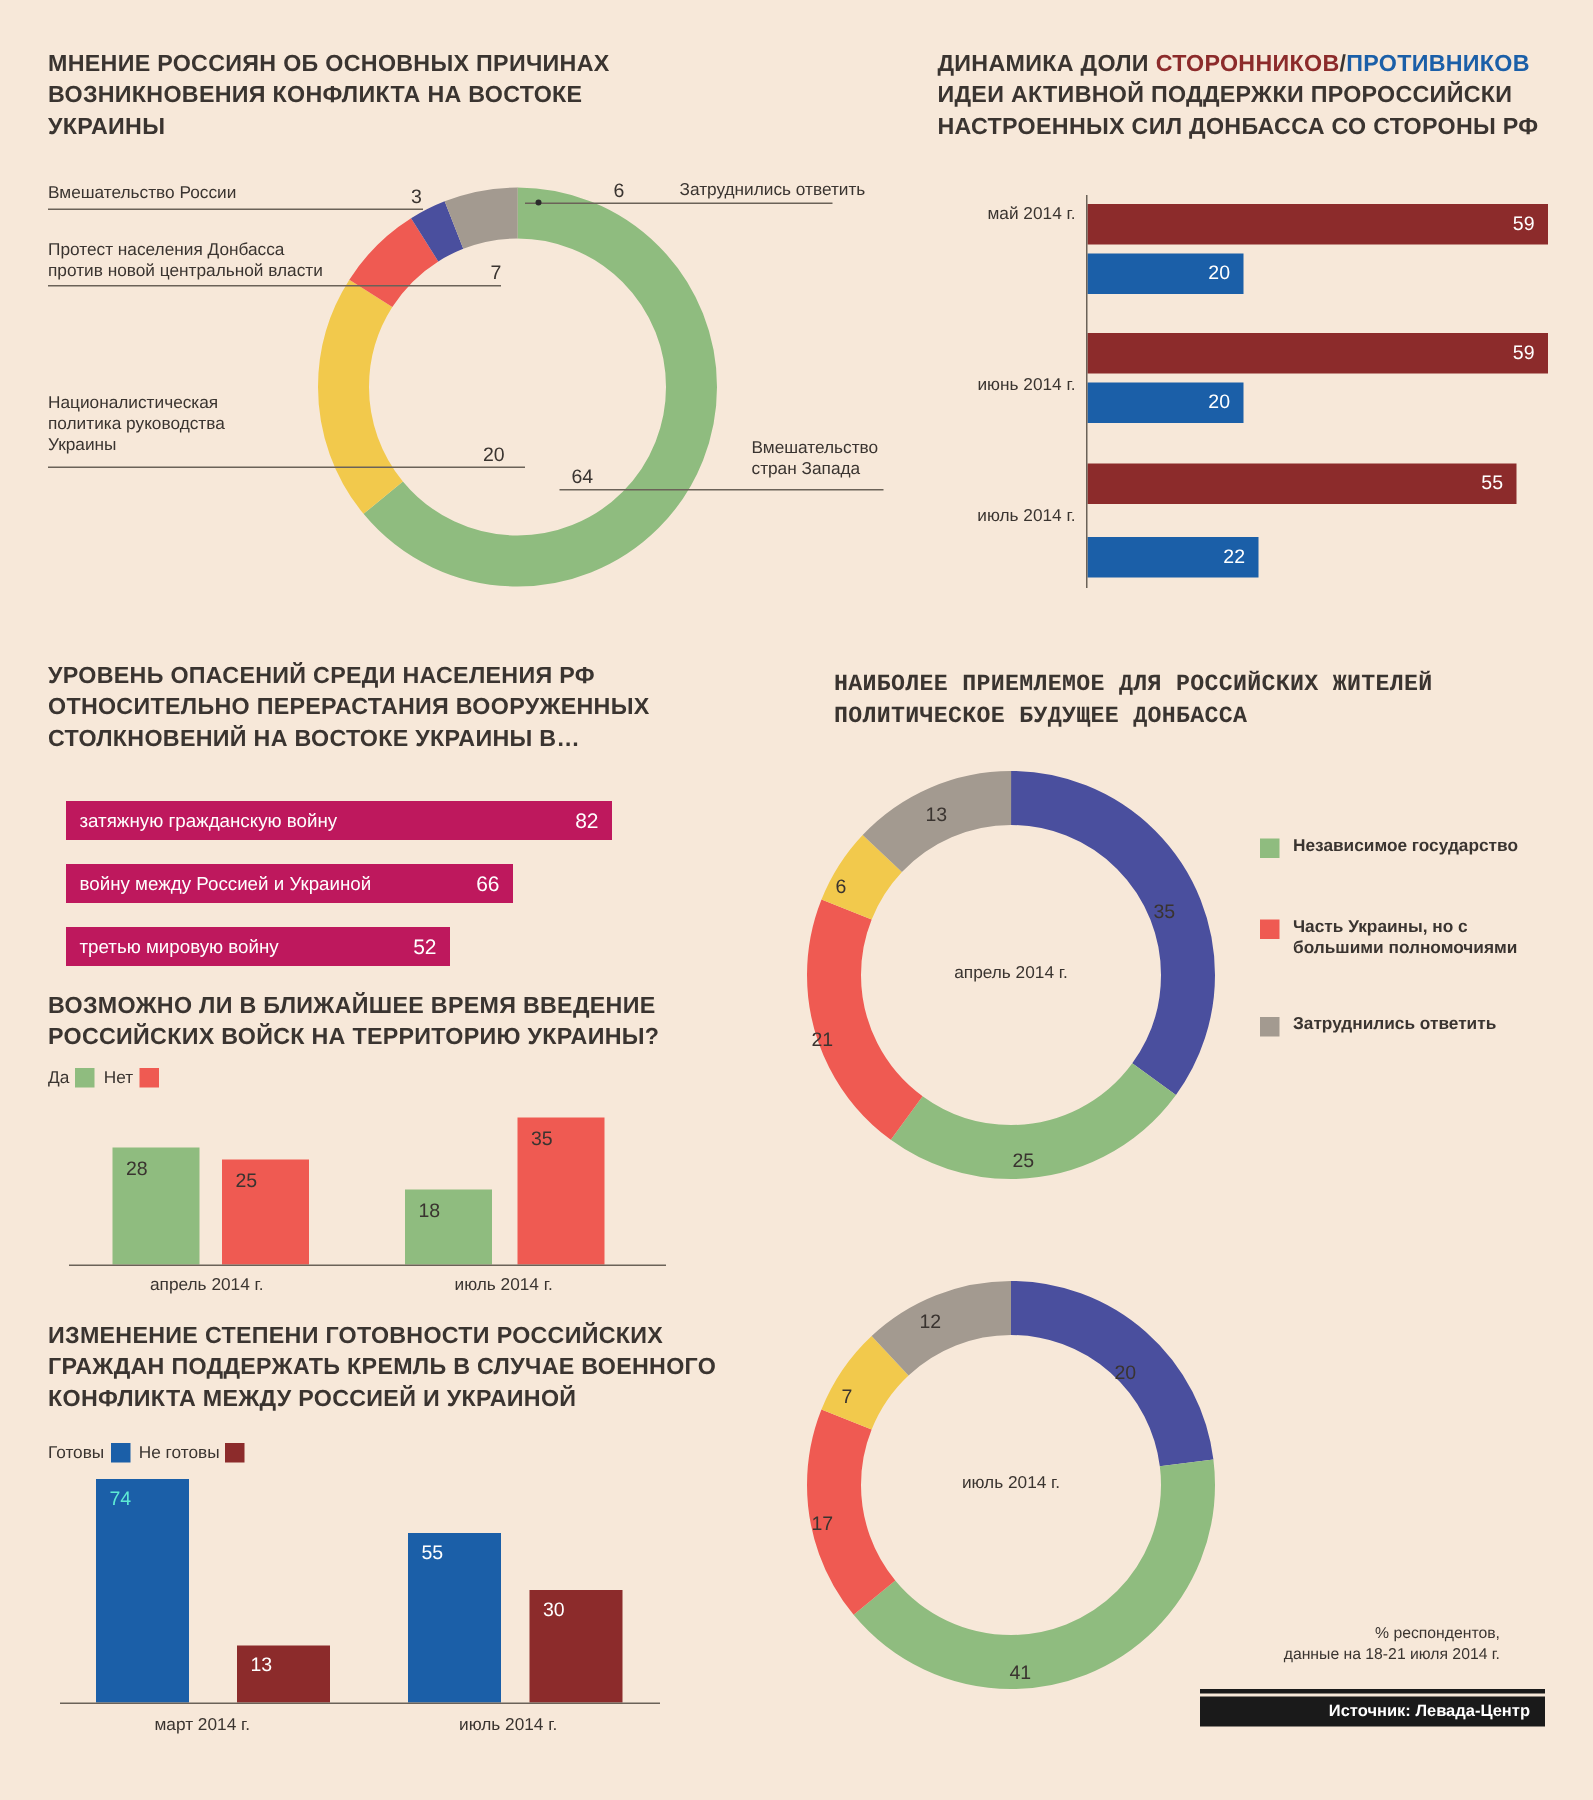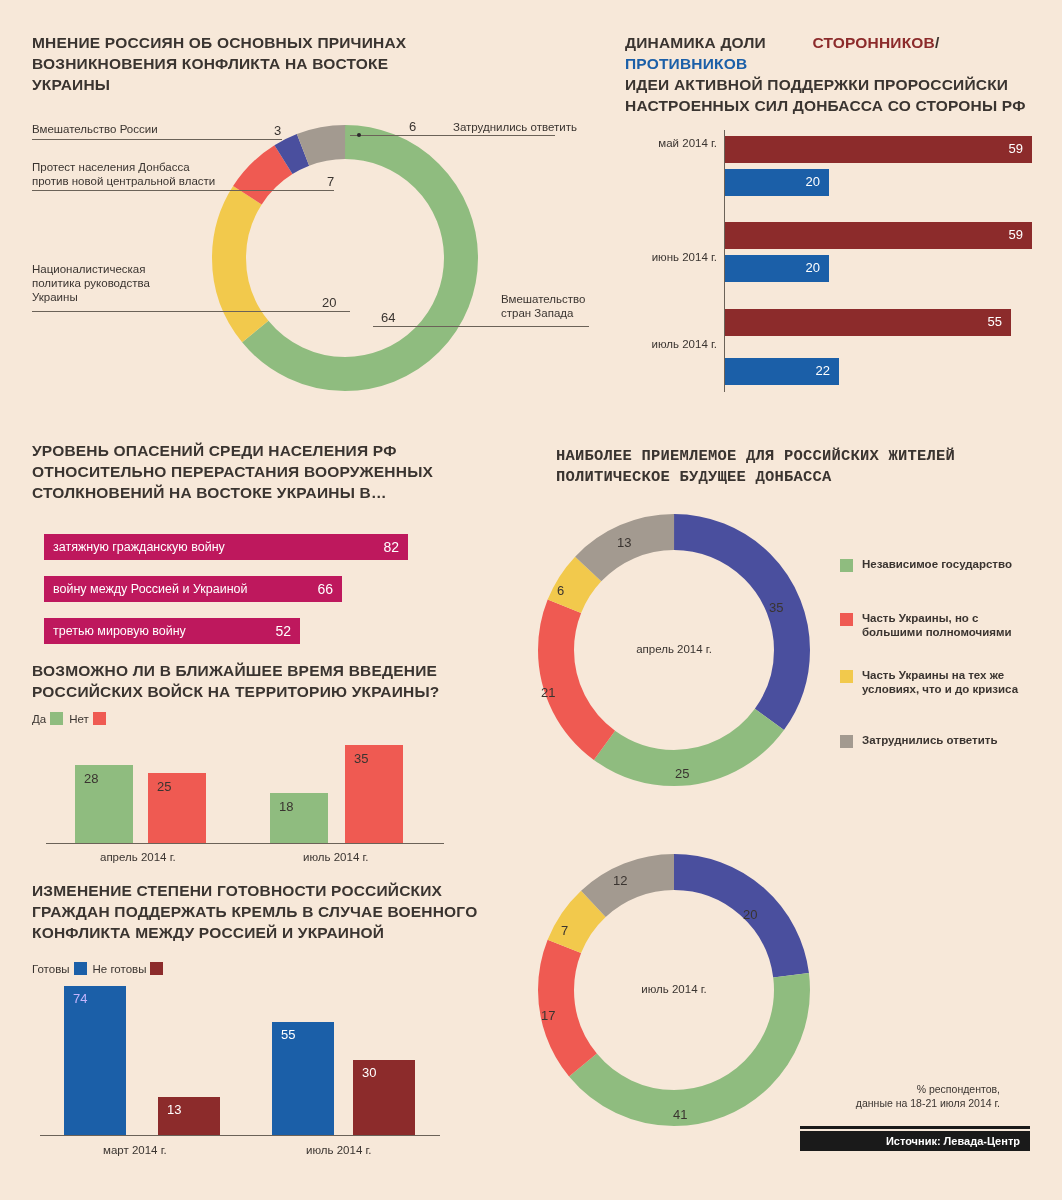--- a/index.html
+++ b/index.html
@@ -13,21 +13,21 @@
   }
   .panel{position:absolute;}
   .head{
     font-weight:bold;
     font-size:15.5px;
     line-height:21px;
     letter-spacing:0.2px;
     color:#3a3430;
     text-transform:uppercase;
   }
-  .head .sup{color:#8c2b2b;margin-left:42px;}
+  .head .sup{color:#8c2b2b;}
   .head .opp{color:#1b5fa8;}
   .label{font-size:11.5px;line-height:14px;color:#3a3430;}
   .val{font-size:13px;}
   .barnum{position:absolute;color:#fff;font-size:13px;}
 
   .blackbar{
     background:#be185d;color:#fff;height:26px;
     display:flex;align-items:center;justify-content:space-between;
     padding:0 9px 0 9px;box-sizing:border-box;font-size:12.5px;
   }
@@ -179,21 +179,21 @@
   <div class="head">ИЗМЕНЕНИЕ СТЕПЕНИ ГОТОВНОСТИ РОССИЙСКИХ ГРАЖДАН ПОДДЕРЖАТЬ КРЕМЛЬ В СЛУЧАЕ ВОЕННОГО КОНФЛИКТА МЕЖДУ РОССИЕЙ И УКРАИНОЙ</div>
 </div>
 <div style="position:absolute;left:32px;top:962px;" class="kl">
   <span>Готовы</span>
   <span class="sw" style="background:#1b5fa8;"></span>
   <span>Не готовы</span>
   <span class="sw" style="background:#8c2b2b;"></span>
 </div>
 
 <div style="position:absolute;left:64px;top:986px;width:62px;height:149px;background:#1b5fa8;">
-  <span style="position:absolute;left:9px;top:5px;font-size:13px;color:#c4b5fd;text-align:right;">74</span>
+  <span style="position:absolute;left:9px;top:5px;font-size:13px;color:#5eead4;text-align:right;">74</span>
 </div>
 <div style="position:absolute;left:158px;top:1097px;width:62px;height:38px;background:#8c2b2b;">
   <span style="position:absolute;left:9px;top:5px;font-size:13px;color:#fff;">13</span>
 </div>
 <div style="position:absolute;left:272px;top:1022px;width:62px;height:113px;background:#1b5fa8;">
   <span style="position:absolute;left:9px;top:5px;font-size:13px;color:#fff;">55</span>
 </div>
 <div style="position:absolute;left:353px;top:1060px;width:62px;height:75px;background:#8c2b2b;">
   <span style="position:absolute;left:9px;top:5px;font-size:13px;color:#fff;">30</span>
 </div>
@@ -245,24 +245,20 @@
 
 <div class="panel" style="left:840px;top:528px;width:190px;">
   <div class="legend-item" style="margin-top:30px;">
     <span class="legend-sw" style="background:#8fbc7f;"></span>
     <span class="legend-tx">Независимое государство</span>
   </div>
   <div class="legend-item" style="margin-top:40px;">
     <span class="legend-sw" style="background:#ef5a52;"></span>
     <span class="legend-tx">Часть Украины, но с большими полномочиями</span>
   </div>
-  <div class="legend-item" style="margin-top:30px;">
-    <span class="legend-sw" style="background:#f2c94c;"></span>
-    <span class="legend-tx">Часть Украины на тех же условиях, что и до кризиса</span>
-  </div>
   <div class="legend-item" style="margin-top:38px;">
     <span class="legend-sw" style="background:#a39a90;"></span>
     <span class="legend-tx">Затруднились ответить</span>
   </div>
 </div>
 
 <div class="foot" style="position:absolute;left:760px;top:1082px;width:240px;">% респондентов,</div>
 <div class="foot" style="position:absolute;left:760px;top:1096px;width:240px;">данные на 18-21 июля 2014 г.</div>
 <div style="position:absolute;left:800px;top:1126px;width:230px;height:3px;background:#1a1a1a;"></div>
 <div class="srcbar" style="position:absolute;left:800px;top:1131px;width:230px;">Источник: Левада-Центр</div>

